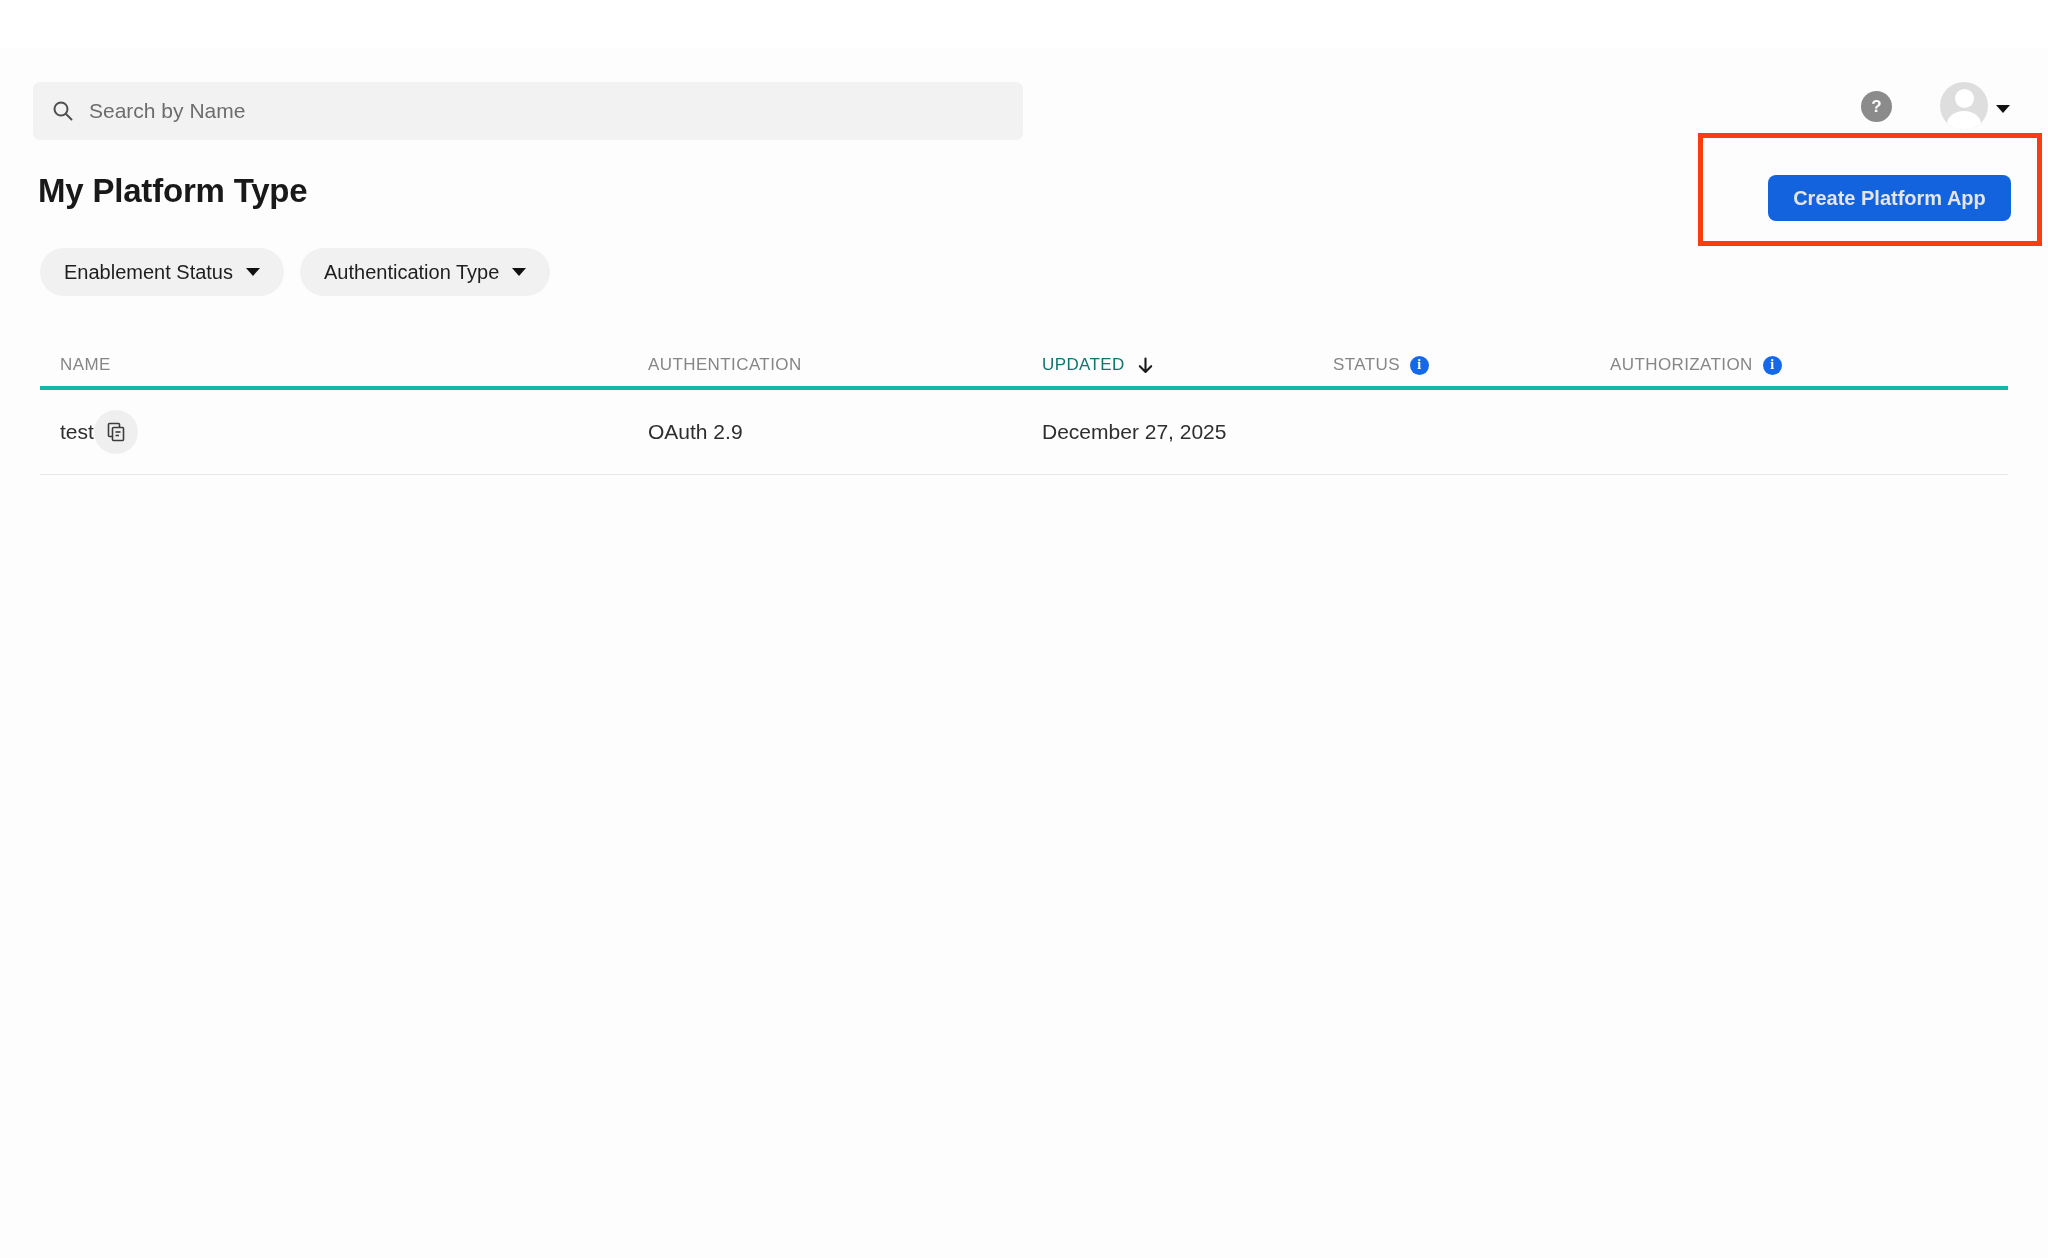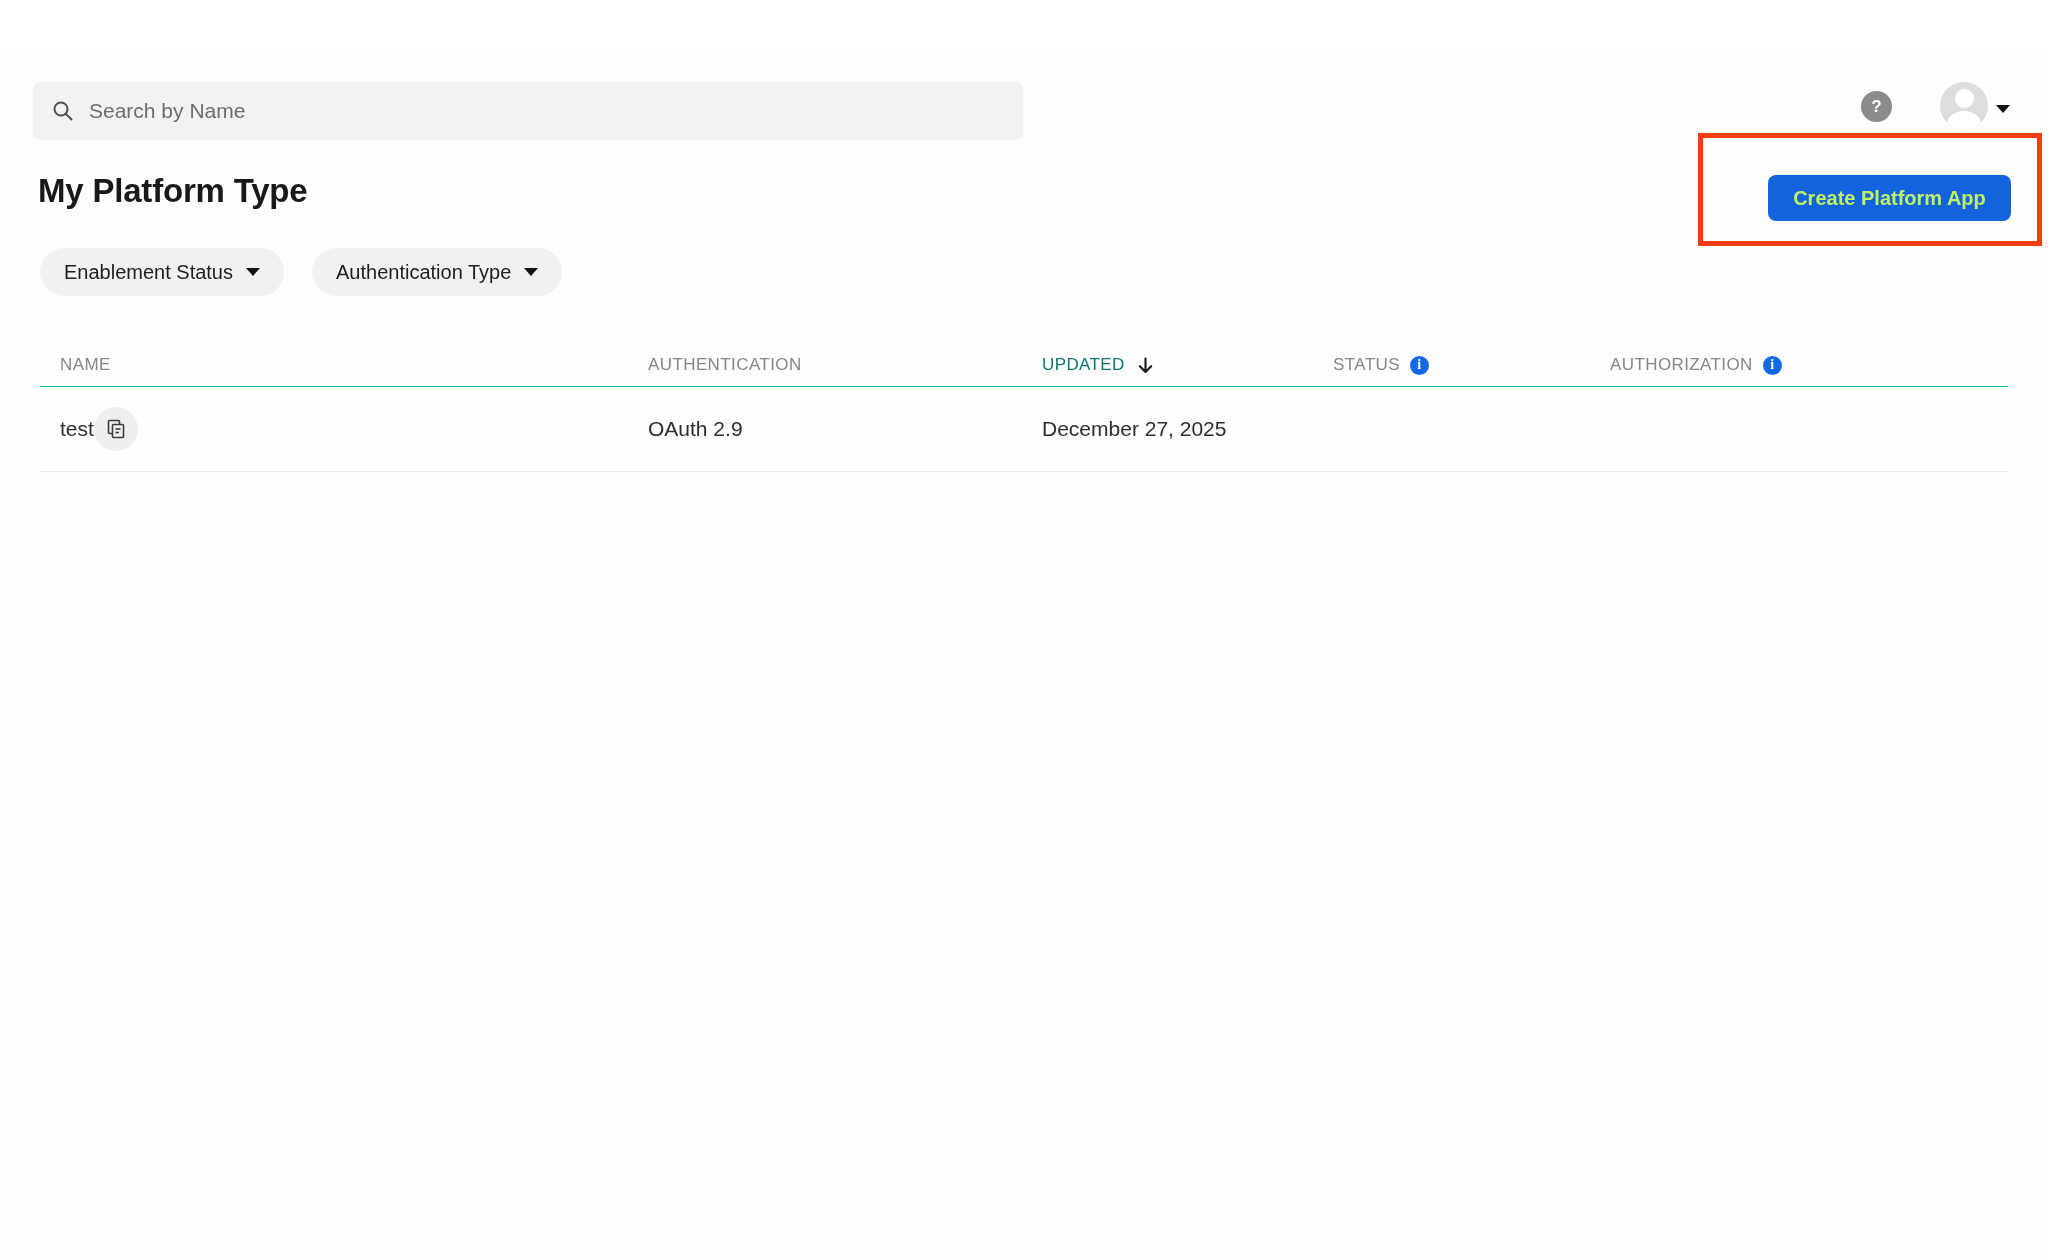--- a/index.html
+++ b/index.html
@@ -42,47 +42,47 @@
     border-left:7px solid transparent;border-right:7px solid transparent;
     border-top:8px solid #111;
   }
   
   .page-title{
     position:absolute;left:38px;top:124px;margin:0;
     font-size:33px;font-weight:700;color:#191919;letter-spacing:-0.2px;
   }
   .create-btn{
     position:absolute;left:1768px;top:127px;width:243px;height:46px;
-    background:#1362de;border:none;border-radius:8px;color:#bef264;
+    background:#1362de;border:none;border-radius:8px;color:#e5e5e5;
     font-family:"Liberation Sans",sans-serif;font-size:20px;font-weight:700;
     cursor:pointer;
   }
   .annotation-box{
     position:absolute;left:1698px;top:85px;width:334px;height:103px;
     border:5px solid #f93d0d;pointer-events:none;
   }
   
-  .filters{position:absolute;left:40px;top:200px;display:flex;gap:28px;}
+  .filters{position:absolute;left:40px;top:200px;display:flex;gap:16px;}
   .pill{
     height:48px;border:none;border-radius:24px;background:#f1f1f1;
     display:flex;align-items:center;gap:13px;padding:0 24px;
     font-family:"Liberation Sans",sans-serif;font-size:20px;color:#1e1e1e;
     cursor:pointer;
   }
   .pill-caret{
     width:0;height:0;border-left:7px solid transparent;
     border-right:7px solid transparent;border-top:8px solid #111;
   }
   
   .table{position:absolute;left:40px;top:296px;width:1968px;}
   .thead,.tr{
     display:grid;grid-template-columns:588px 394px 291px 277px 1fr;
     align-items:center;
   }
-  .thead{height:42px;border-bottom:1px solid #14b8a6;}
+  .thead{height:42px;border-bottom:4px solid #14b8a6;}
   .th{
     padding-left:20px;font-size:17px;letter-spacing:0.4px;color:#868686;
     display:flex;align-items:center;gap:10px;cursor:pointer;
   }
   .th.sorted{color:#0f766e;font-weight:400;}
   .info-dot{
     width:19px;height:19px;border-radius:50%;background:#1569e8;color:#fff;
     font-family:"Liberation Serif",serif;font-weight:700;font-size:14px;
     display:flex;align-items:center;justify-content:center;line-height:1;
   }

